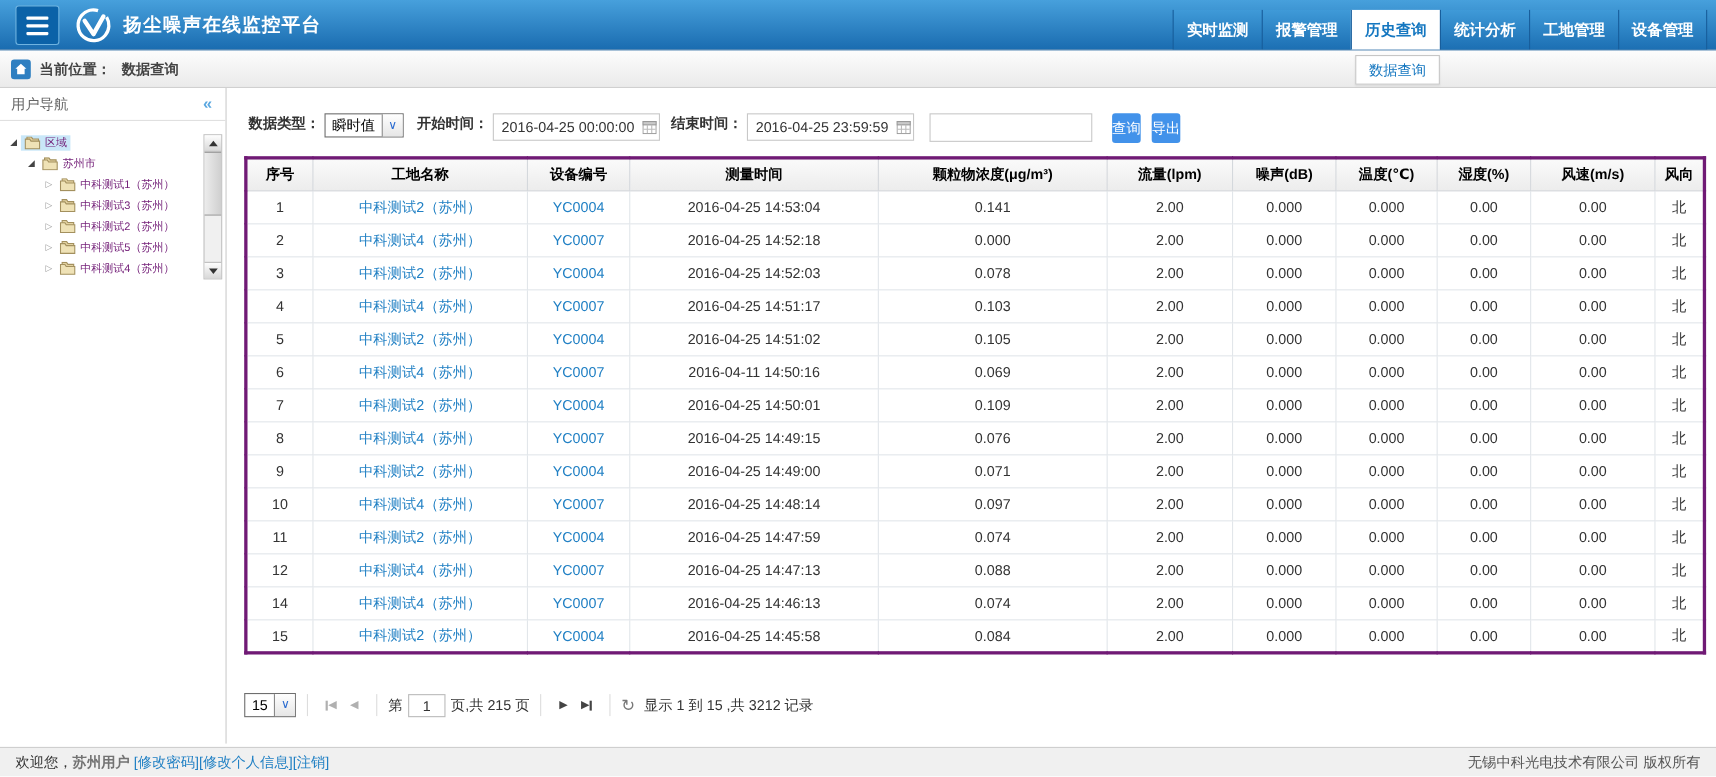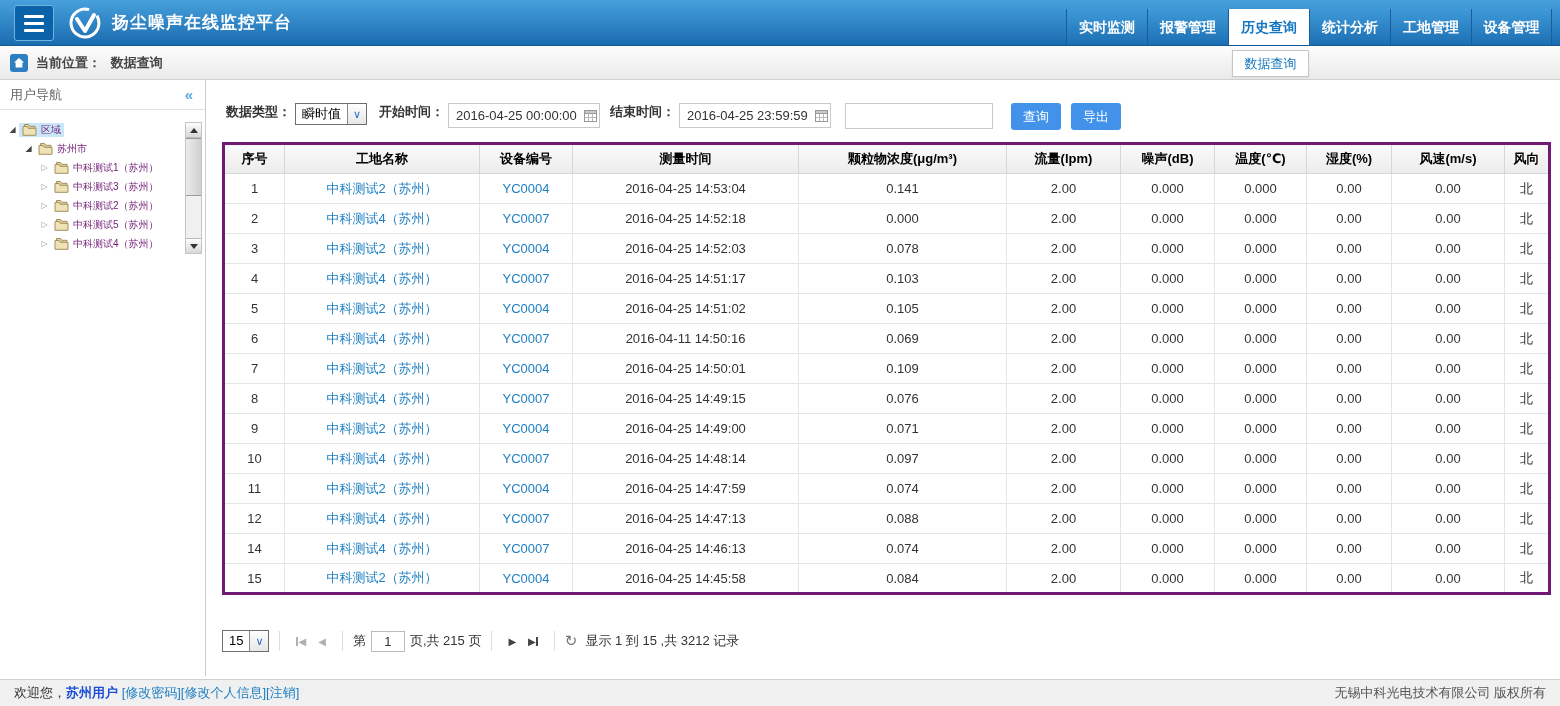--- a/index.html
+++ b/index.html
@@ -70,21 +70,21 @@
   .win-select { display:inline-flex; align-items:stretch; height:22px; border:1px solid #6e6e6e; background:#fff; cursor:pointer; }
   .win-select .val { padding:0 6px; line-height:20px; font-size:13px; color:#000; }
   .win-select .arw { width:19px; border-left:1px solid #8a8a8a; background:linear-gradient(#fefefe,#e6e6e6);
     color:#2a6bd0; font-size:11px; line-height:20px; text-align:center; }
   .date-wrap { position:relative; margin-right:10px; }
   .date-input { width:152px; height:25px; border:1px solid #c8c8c8; padding:0 18px 0 7px; font-size:13px; color:#333;
     font-family:"Liberation Sans",sans-serif; }
   .cal-ico { position:absolute; right:3px; top:6px; }
   .kw-input { width:148px; height:26px; border:1px solid #c8c8c8; padding:0 6px; font-size:13px; margin-left:4px;
     font-family:"Liberation Sans",sans-serif; }
-  .btn-blue { height:27px; padding:0 12px; background:#4292ea; color:#fff; font-size:13px;
+  .btn-blue { height:27px; padding:0 0; background:#4292ea; color:#fff; font-size:13px;
     border:none; border-radius:3px; cursor:pointer; font-family:"Liberation Sans",sans-serif; }
   .btn-q { margin-left:18px; } .btn-e { margin-left:10px; }
 
   
   .data-table { position:absolute; left:0; top:62px; width:1326px; border-collapse:collapse; table-layout:fixed; }
   .data-table th { height:30px; background:linear-gradient(#fafafa,#ececec); border:1px solid #d4d8dc;
     font-size:13px; font-weight:bold; color:#000; text-align:center; }
   .data-table td { height:30px; border:1px solid #e2e6ea; font-size:13px; color:#333; text-align:center;
     background:#fff; overflow:hidden; white-space:nowrap; }
   .data-table { border:3px solid #701a75; }
@@ -99,21 +99,21 @@
   .pg-ico.disabled { color:#b0b0b0; cursor:default; }
   .pg-ico.on { color:#444; }
   .pg-bar { display:inline-block; width:2px; height:9px; background:currentColor; }
   .page-input { width:34px; height:21px; border:1px solid #bbb; text-align:center; font-size:13px; margin:0 5px;
     font-family:"Liberation Sans",sans-serif; color:#333; }
   .refresh { font-size:15px; color:#777; margin-right:8px; cursor:pointer; }
 
   
   .footer { position:absolute; left:0; top:679px; width:1560px; height:27px; background:#f0f0f0;
     border-top:1px solid #cfcfcf; display:flex; align-items:center; justify-content:space-between; padding:0 14px; font-size:13px; }
-  .footer .welcome b { font-weight:bold; color:#1d4ed8; }
+  .footer .welcome b { font-weight:bold; color:#737373; }
   .footer .flink { color:#2180c4; cursor:pointer; }
   .footer .copy { color:#555; }
 </style>
 </head>
 <body>
 
 <div id="app">
 
   <div class="header">
     <div class="menu-btn">

